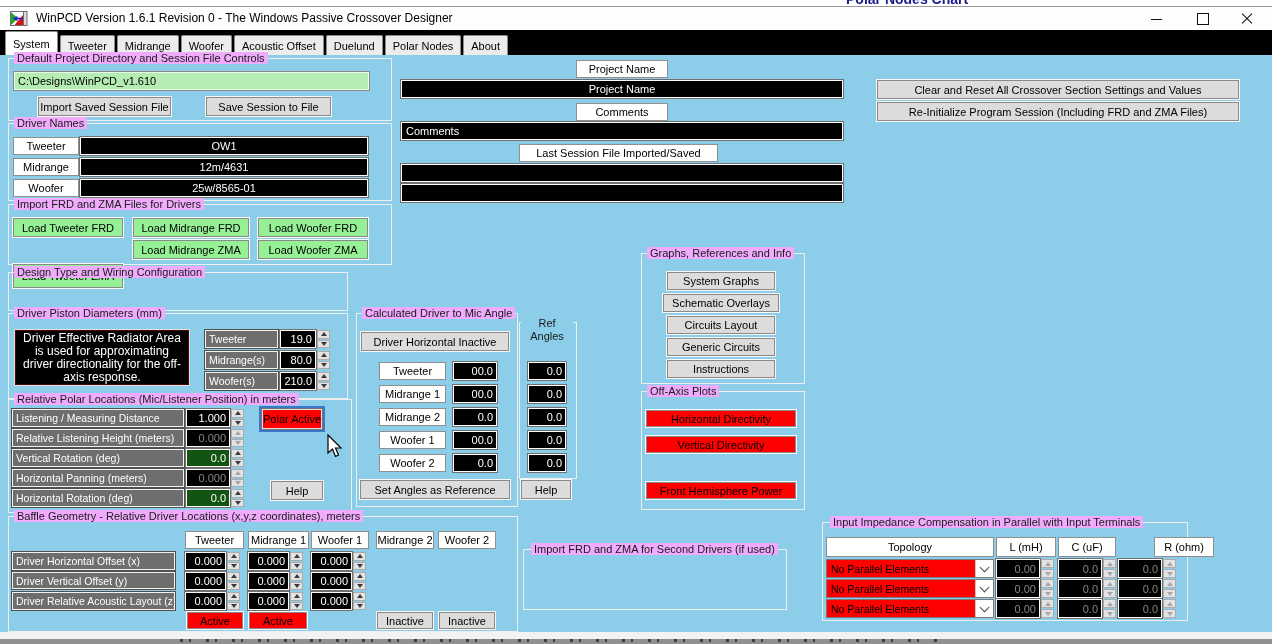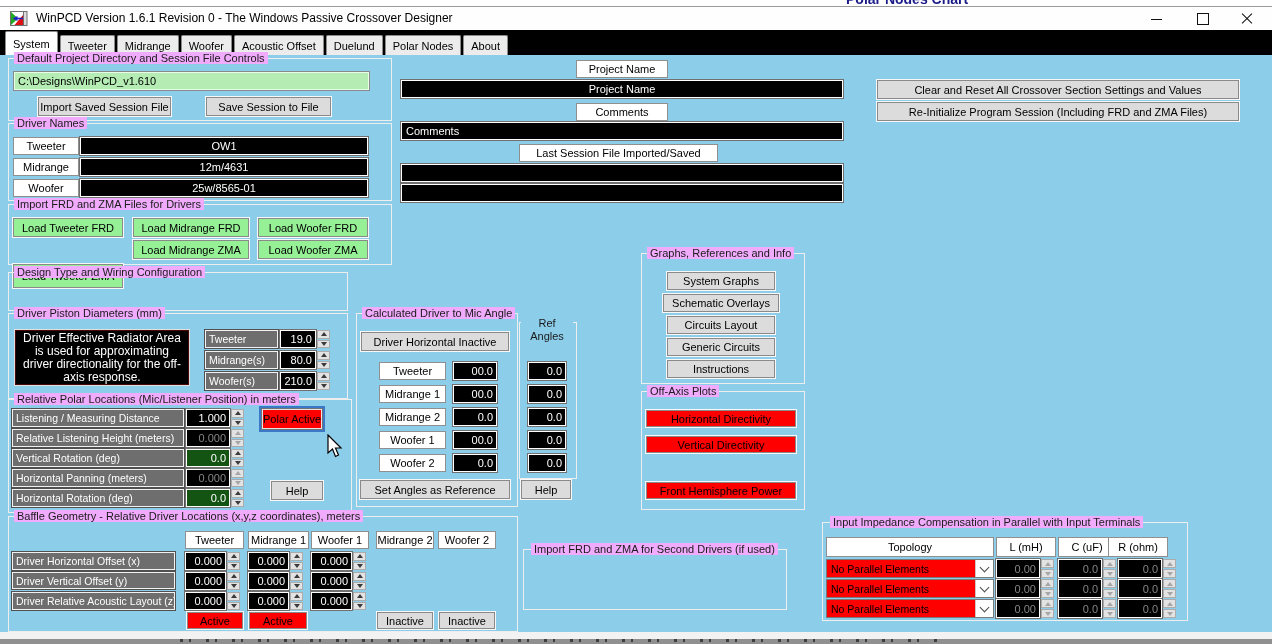--- a/index.html
+++ b/index.html
@@ -307,21 +307,21 @@
     <div class="b rd" style="left:646px;top:427px;width:150px;height:17px;">Front Hemisphere Power</div>
 
     <div class="g" style="left:523px;top:494px;width:262px;height:59px;"></div>
     <div class="gt" style="left:531px;top:488px;">Import FRD and ZMA for Second Drivers (if used)</div>
 
     <div class="g" style="left:822px;top:467px;width:364px;height:97px;"></div>
     <div class="gt" style="left:830px;top:461px;">Input Impedance Compensation in Parallel with Input Terminals</div>
     <div class="wl" style="left:826px;top:482px;width:168px;height:20px;">Topology</div>
     <div class="wl" style="left:996px;top:482px;width:60px;height:20px;">L (mH)</div>
     <div class="wl" style="left:1058px;top:482px;width:58px;height:20px;">C (uF)</div>
-    <div class="wl" style="left:1108px;top:482px;width:60px;height:20px;">R (ohm)</div>
+    <div class="wl" style="left:1154px;top:482px;width:60px;height:20px;">R (ohm)</div>
 
     <div class="combo" style="left:826px;top:504px;width:168px;height:19px;">
       <div class="val redval">No Parallel Elements</div>
       <div class="arrow">
           <span class="chev"></span>
         </div>
     </div>
     <div class="bf r dim" style="left:996px;top:504px;width:44px;height:19px;">0.00</div>
     <div class="spin dim" style="left:1041px;top:504px;height:19px;">
         <i class="up"></i>

